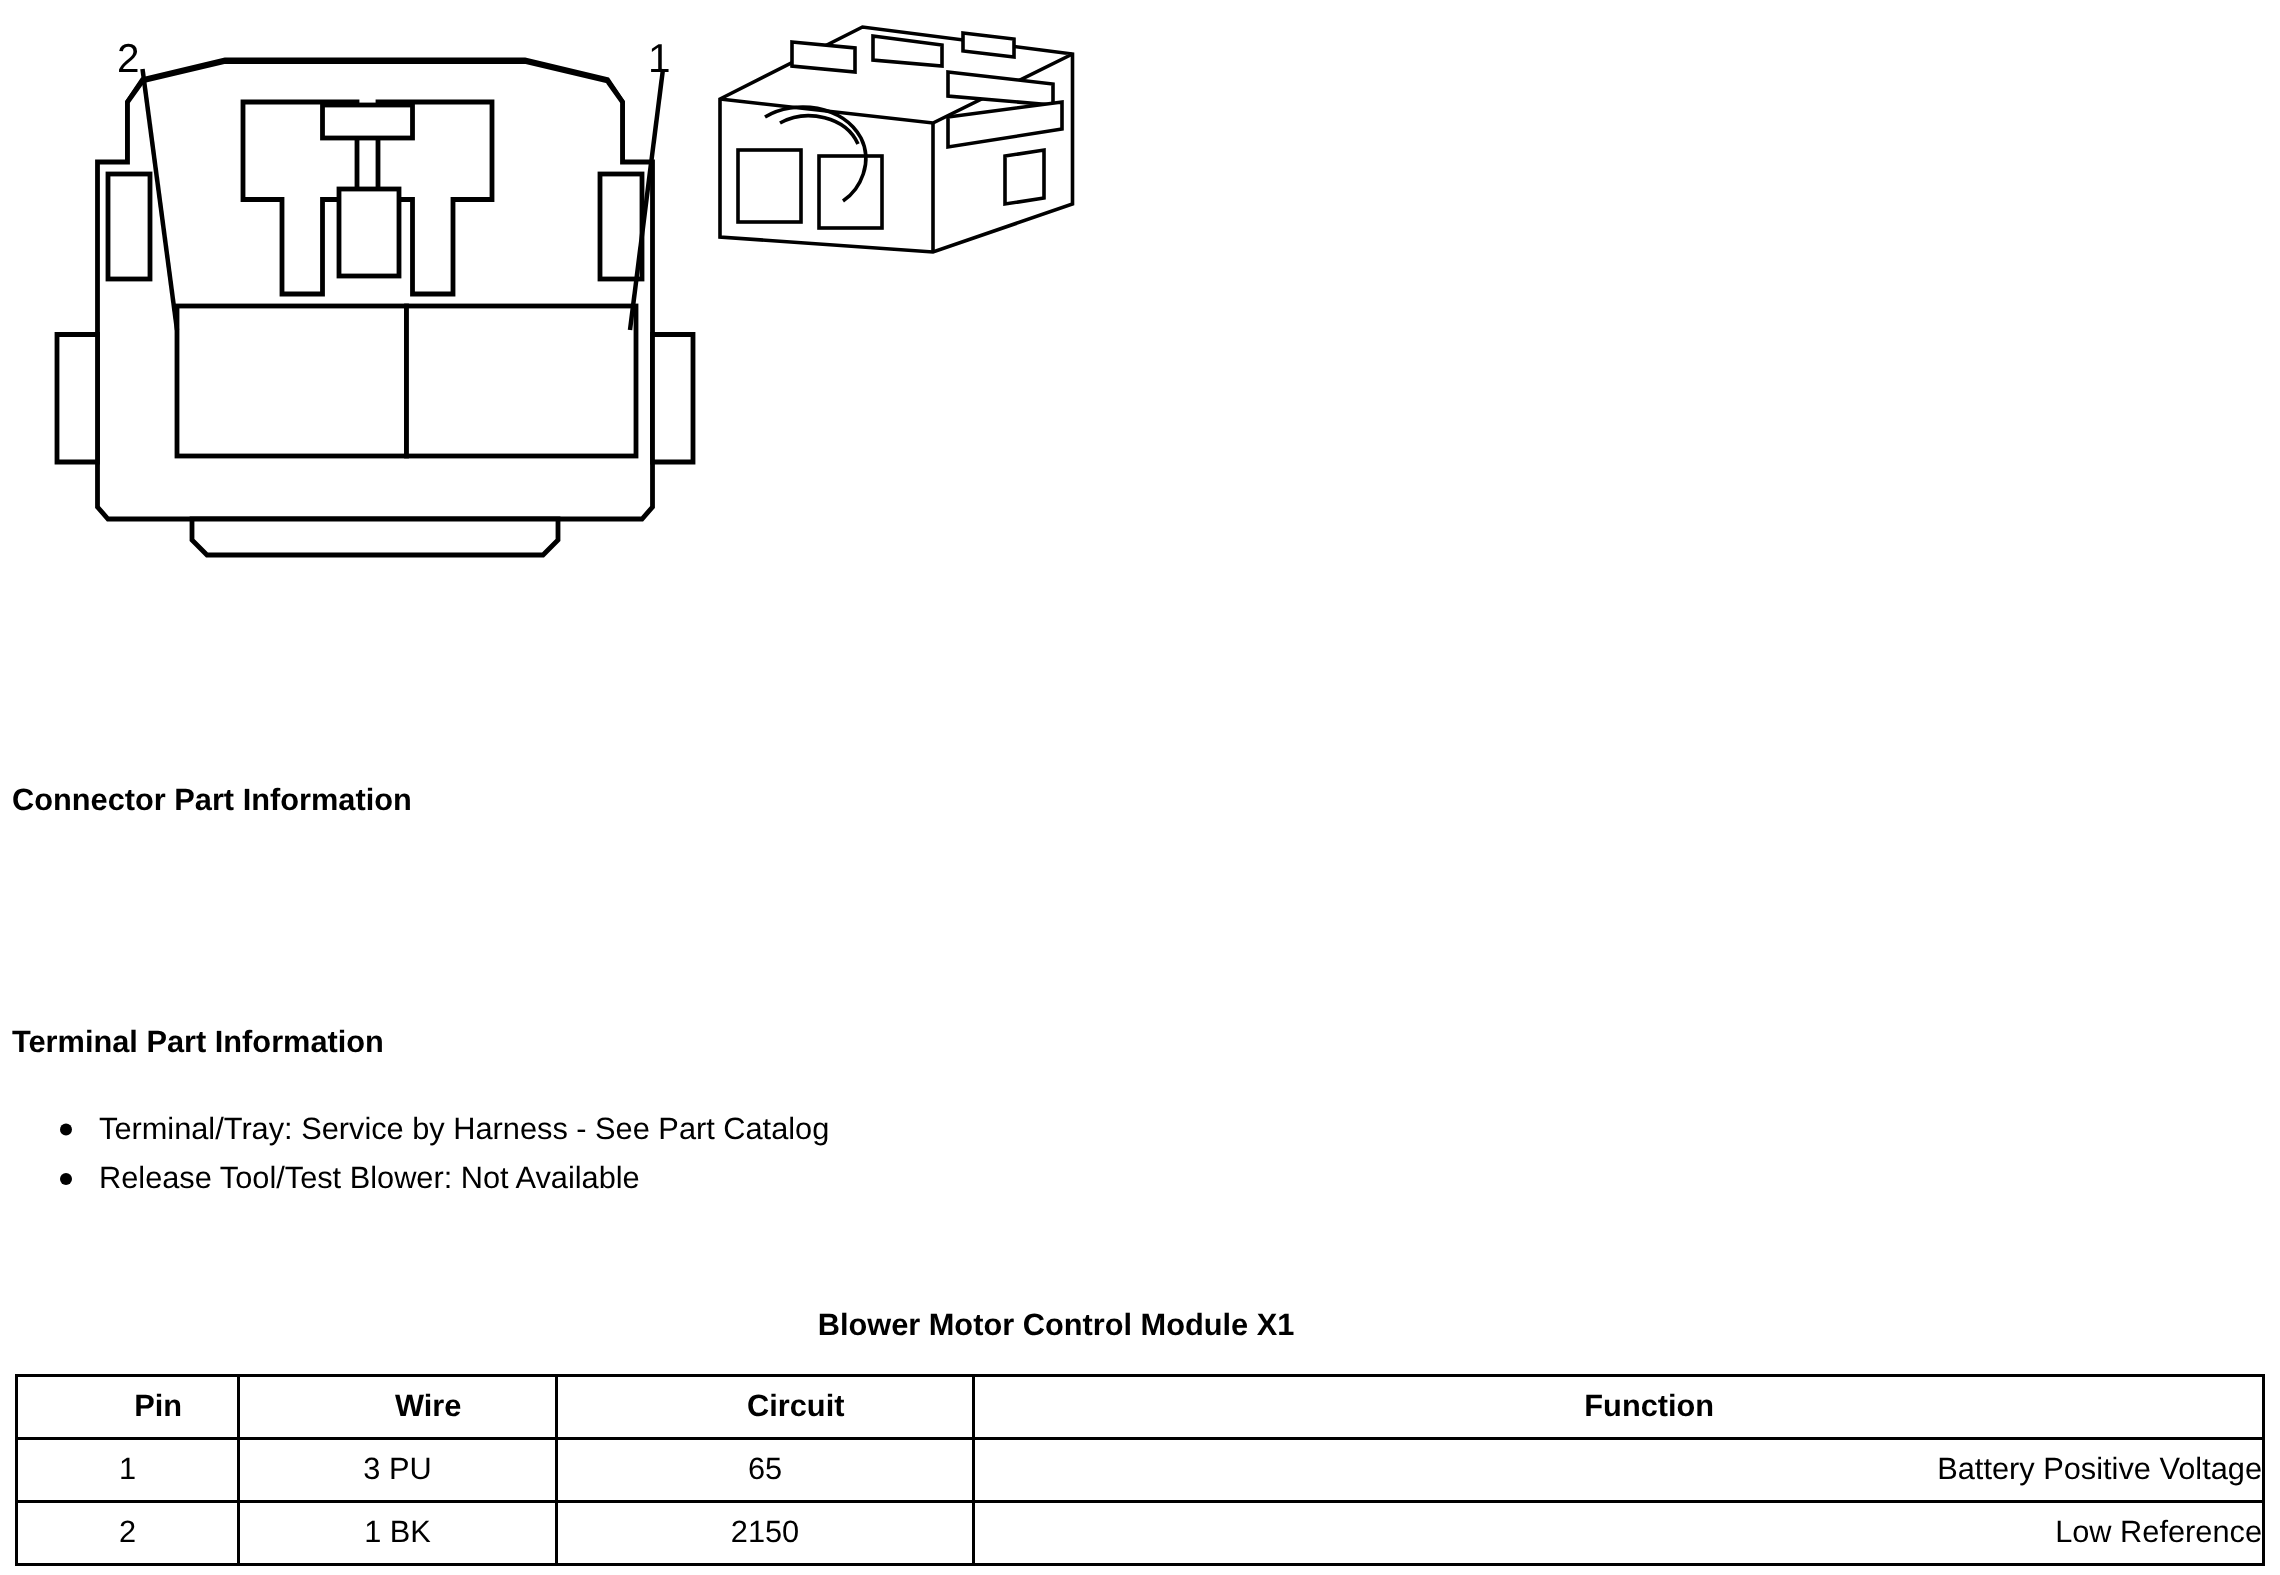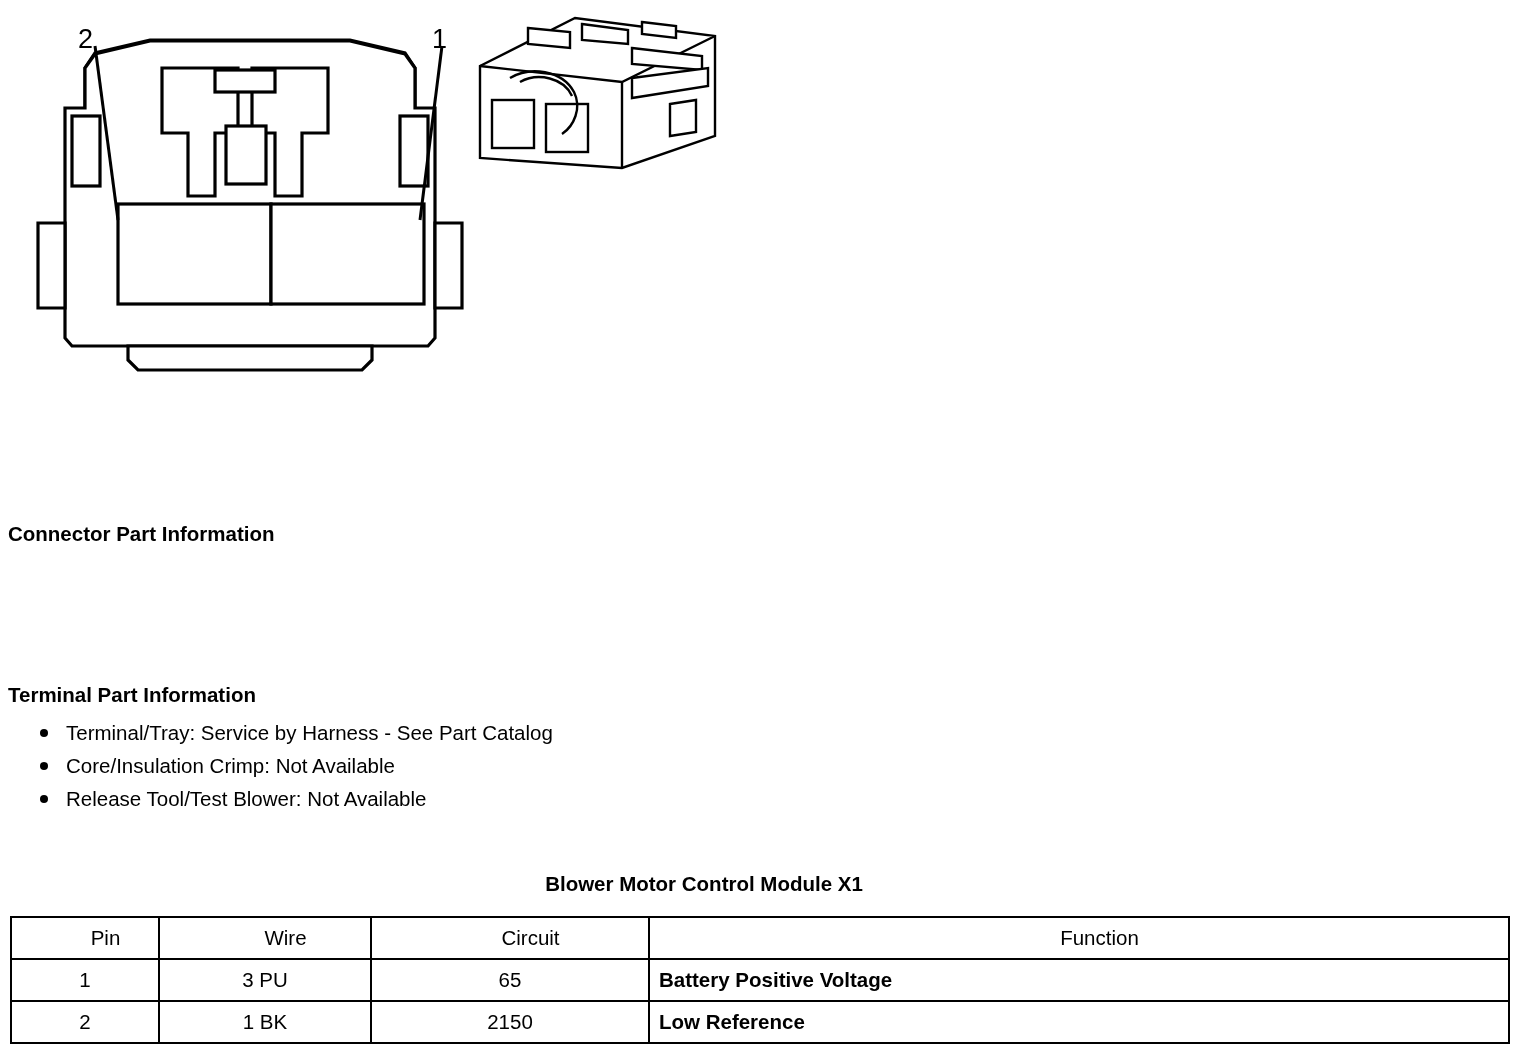--- a/index.html
+++ b/index.html
@@ -56,21 +56,21 @@
   #connector-part-heading { left: 8px; top: 488px; margin-top: 34px; }
   #terminal-part-heading  { left: 8px; top: 683px; }
 
   ul.info-list {
     position: absolute;
     margin: 0;
     padding: 0;
     list-style: none;
   }
   #connector-part-list { left: 8px; top: 541px; }
-  #terminal-part-list  { left: 8px; top: 716px; }
+  #terminal-part-list  { left: 8px; top: 736px; }
 
   ul.info-list li {
     position: relative;
     padding-left: 58px;
     font-size: 20.5px;
     line-height: 33px;
     white-space: nowrap;
     color: #000;
   }
   ul.info-list li::before {
@@ -107,35 +107,34 @@
   #pin-table th,
   #pin-table td {
     border: 2px solid #000;
     height: 40px;
     font-size: 20.5px;
     font-weight: normal;
     color: #000;
     padding: 0;
   }
   #pin-table thead th {
-    font-weight: normal;
+    font-weight: bold;
     text-align: center;
     padding-left: 41px;
   }
   #pin-table col.col-pin     { width: 148px; }
   #pin-table col.col-wire    { width: 212px; }
   #pin-table col.col-circuit { width: 278px; }
   #pin-table col.col-func    { width: 860px; }
   #pin-table td.c-pin,
   #pin-table td.c-wire,
   #pin-table td.c-circuit { text-align: center; }
   #pin-table td.c-func {
-    text-align: left;
+    text-align: right;
     padding-left: 9px;
-    font-weight: bold;
   }
 </style>
 </head>
 <body>
 
 <div id="diagram-area">
 
   <svg id="connector-face-svg" width="470" height="370" viewBox="0 0 470 370">
     <g fill="#ffffff" stroke="#000000" stroke-width="3.2" stroke-linejoin="miter">
 
@@ -204,21 +203,20 @@
 
 <div class="section-heading" id="connector-part-heading">Connector Part Information</div>
 
 <ul class="info-list" id="connector-part-list">
 </ul>
 
 <div class="section-heading" id="terminal-part-heading">Terminal Part Information</div>
 
 <ul class="info-list" id="terminal-part-list">
   <li>Terminal/Tray: Service by Harness - See Part Catalog</li>
-  <li>Core/Insulation Crimp: Not Available</li>
   <li>Release Tool/Test Blower: Not Available</li>
 </ul>
 
 <div id="table-title">Blower Motor Control Module X1</div>
 
 <table id="pin-table">
   <colgroup>
     <col class="col-pin">
     <col class="col-wire">
     <col class="col-circuit">

